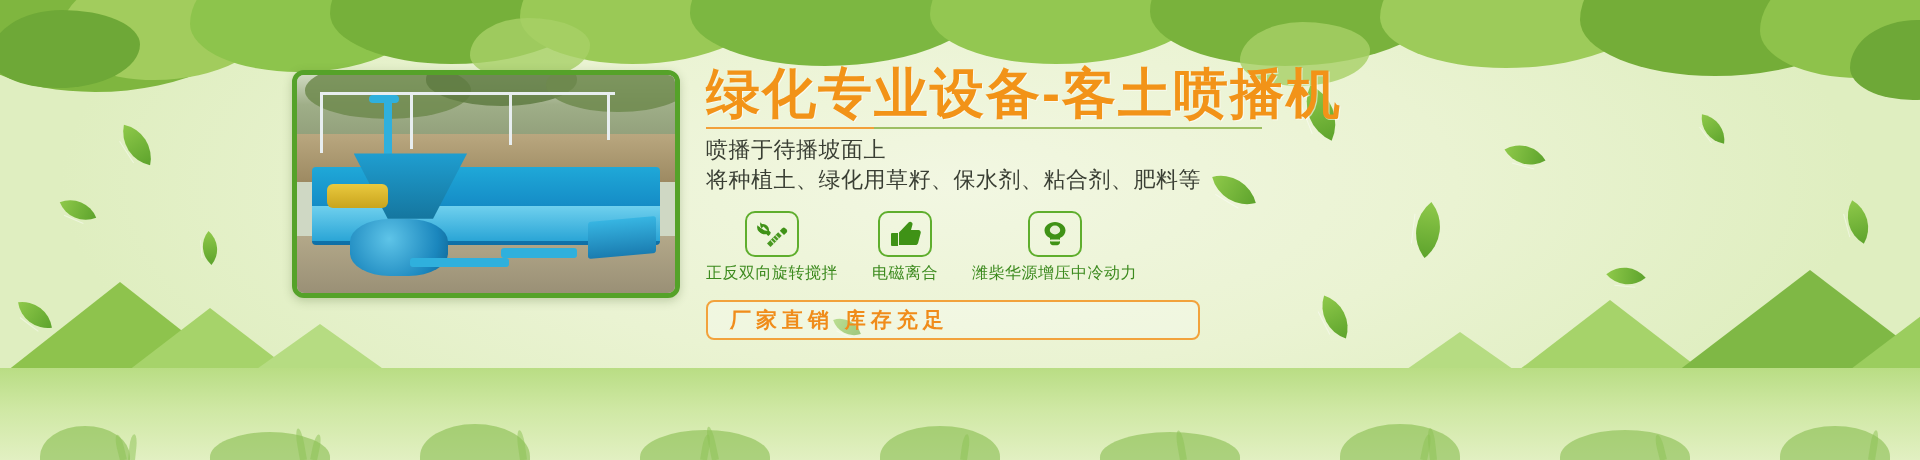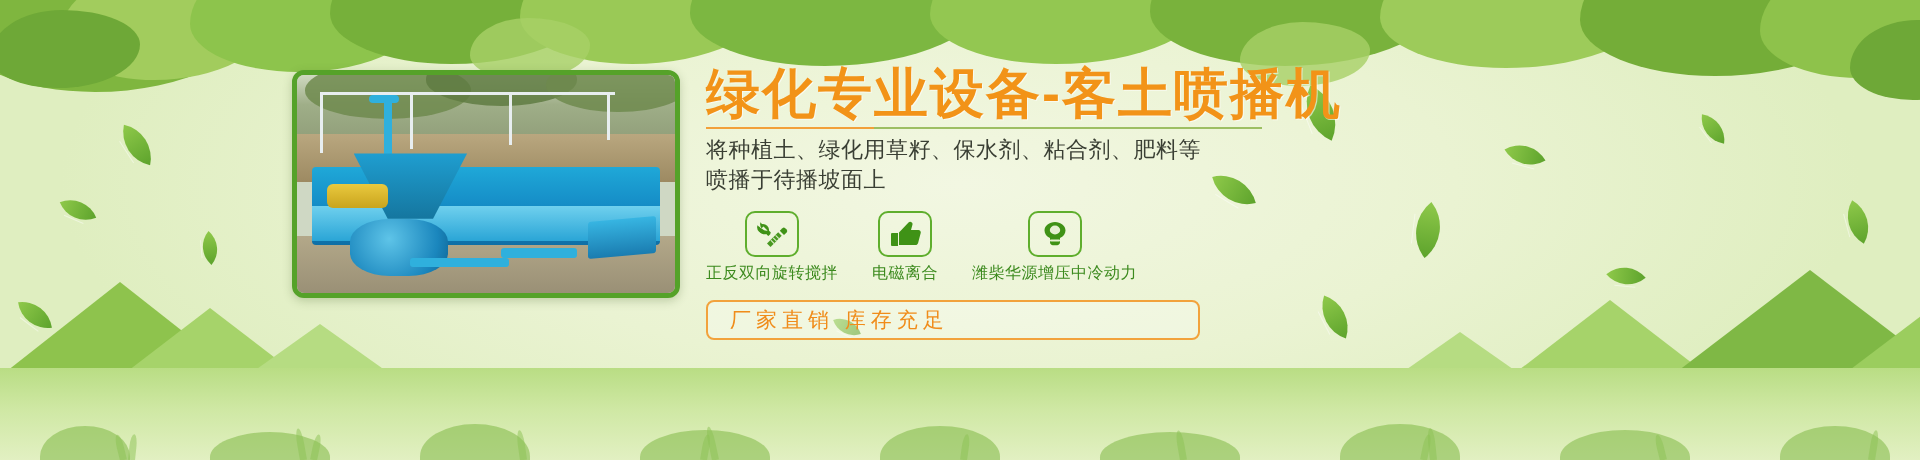--- a/index.html
+++ b/index.html
@@ -90,21 +90,21 @@
   .ficon {
     width:54px; height:46px; border:2px solid #5fae2d; border-radius:10px;
     margin:0 auto 6px auto; display:flex; align-items:center; justify-content:center;
     background:transparent;
   }
   .flabel { font-size:16px; color:#3c8a1e; letter-spacing:.5px; white-space:nowrap; }
 
   .cta { display:flex; align-items:center; margin-top:16px;
          border:2px solid #f2a23c; border-radius:8px; width:494px; height:40px;
          background:rgba(255,255,255,.28); overflow:hidden; }
-  .cta-text { flex:0 0 auto; padding:0 16px 0 22px; font-size:21px; font-weight:normal;
+  .cta-text { flex:0 0 auto; padding:0 16px 0 22px; font-size:21px; font-weight:bold;
               color:#f08c1a; letter-spacing:5px; white-space:nowrap; }
   .cta-btn { margin-left:auto; height:100%; display:flex; align-items:center;
              padding:0 20px; background:linear-gradient(180deg,#f7a82a 0%,#ef8b13 100%);
              color:#fff; font-size:20px; font-weight:bold; letter-spacing:2px; white-space:nowrap; }
 </style>
 </head>
 <body>
 
 <div class="banner">
 
@@ -201,22 +201,22 @@
       <div class="ph-box"></div>
     </div>
   </div>
 
   <div class="content">
 
     <div class="title">绿化专业设备-客土喷播机</div>
 
     <div class="divider"></div>
 
+    <div class="subtitle">喷播于待播坡面上</div>
     <div class="subtitle">将种植土、绿化用草籽、保水剂、粘合剂、肥料等</div>
-    <div class="subtitle">喷播于待播坡面上</div>
 
     <div class="features">
 
       <div class="feature">
         <div class="ficon">
           <svg width="32" height="30" viewBox="0 0 32 30" aria-hidden="true">
             <path d="M13.5 12.5 6.2 5.2a6.2 6.2 0 0 1 7.6 7.6l1.9 1.9-2.3 2.3-1.9-1.9a6.2 6.2 0 0 1-7.6-7.6l4.6 4.6z" fill="#3f9216" transform="translate(-1 0)"></path>
             <path d="M4.5 3.2a6.4 6.4 0 0 0 8.1 8.1l2.3 2.3-3 3-2.3-2.3A6.4 6.4 0 0 1 1.5 6.2l3.6 3.6 2.6-2.6-3.2-4z" fill="#3f9216"></path>
             <path d="m11 24.5 11.2-11.2 3.5 3.5L14.5 28z" fill="#3f9216" opacity=".95"></path>
             <path d="m23.8 11.8 2.6-2.6a2 2 0 0 1 2.8 0l1.4 1.4a2 2 0 0 1 0 2.8l-2.6 2.6z" fill="#3f9216"></path>

